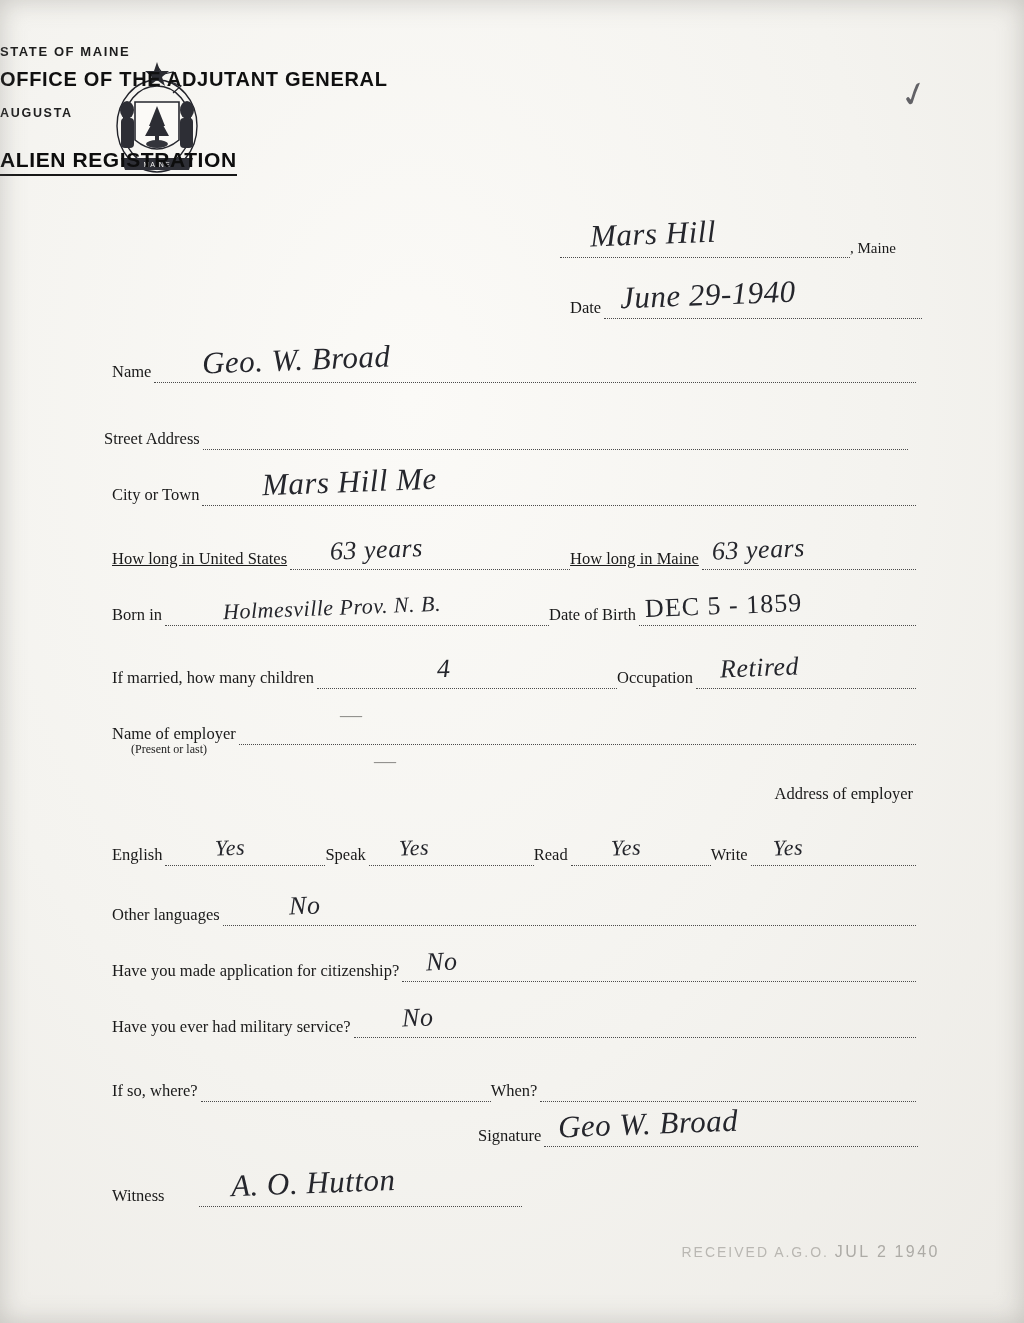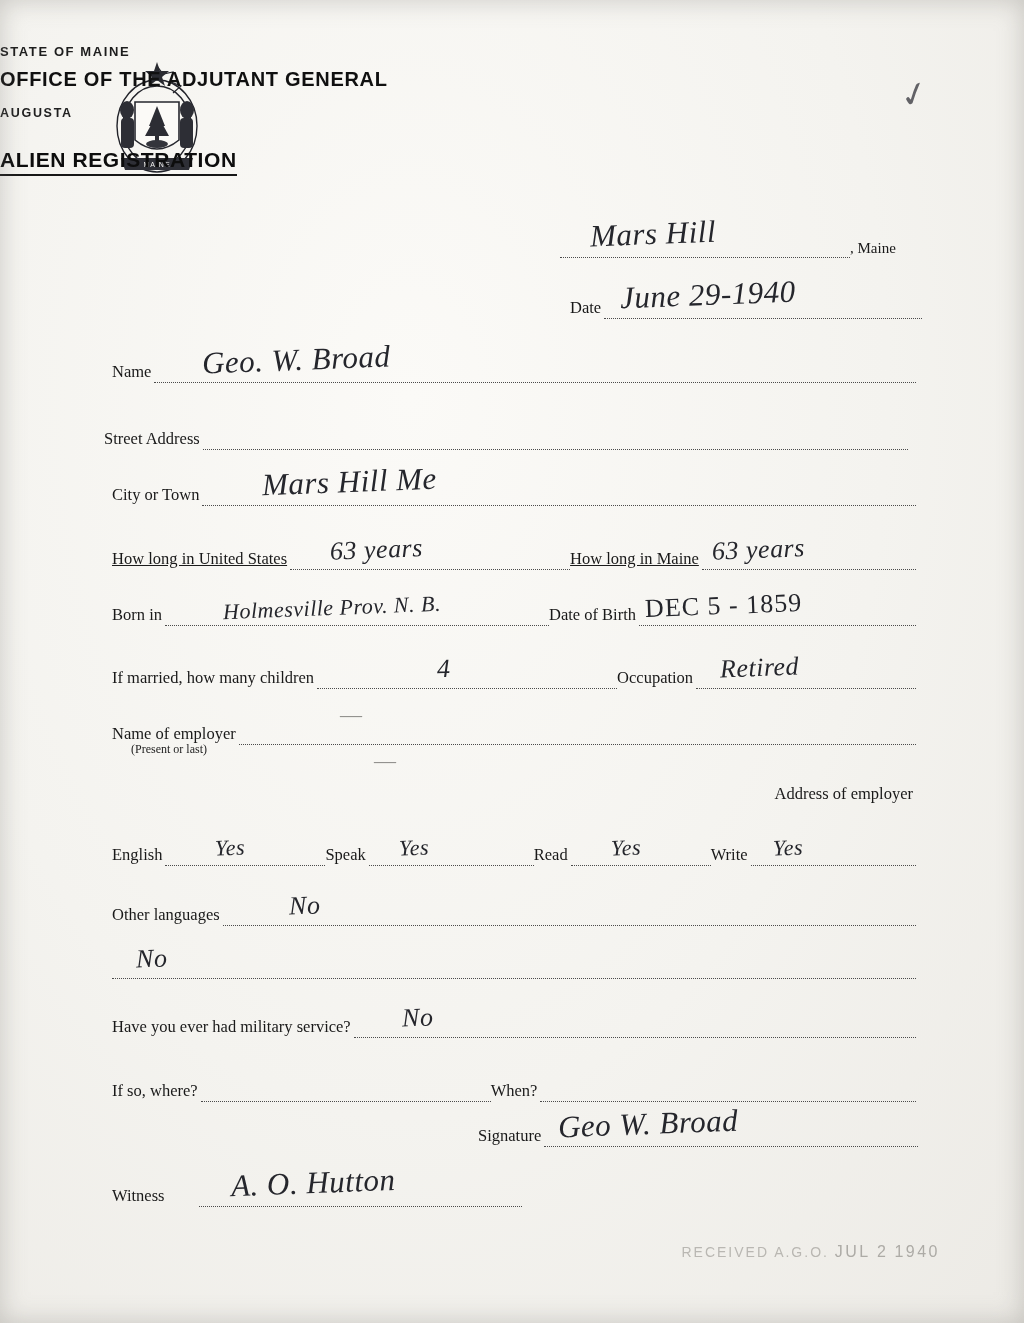--- a/index.html
+++ b/index.html
@@ -369,20 +369,21 @@
     <div class="row" style="left:112px; top:905px; width:804px;text-align:right;">
       <span class="lbl">Other languages</span>
       <div class="dots">
         <span class="fill" style="left:66px; bottom:4px;">
           <span class="hw med">No</span>
         </span>
       </div>
     </div>
 
     <div class="row" style="left:112px; top:961px; width:804px;">
+      <span class="lbl">Have you made application for citizenship?</span>
       <div class="dots">
         <span class="fill" style="left:24px; bottom:4px;">
           <span class="hw med">No</span>
         </span>
       </div>
     </div>
 
     <div class="row" style="left:112px; top:1017px; width:804px;">
       <span class="lbl">Have you ever had military service?</span>
       <div class="dots">

